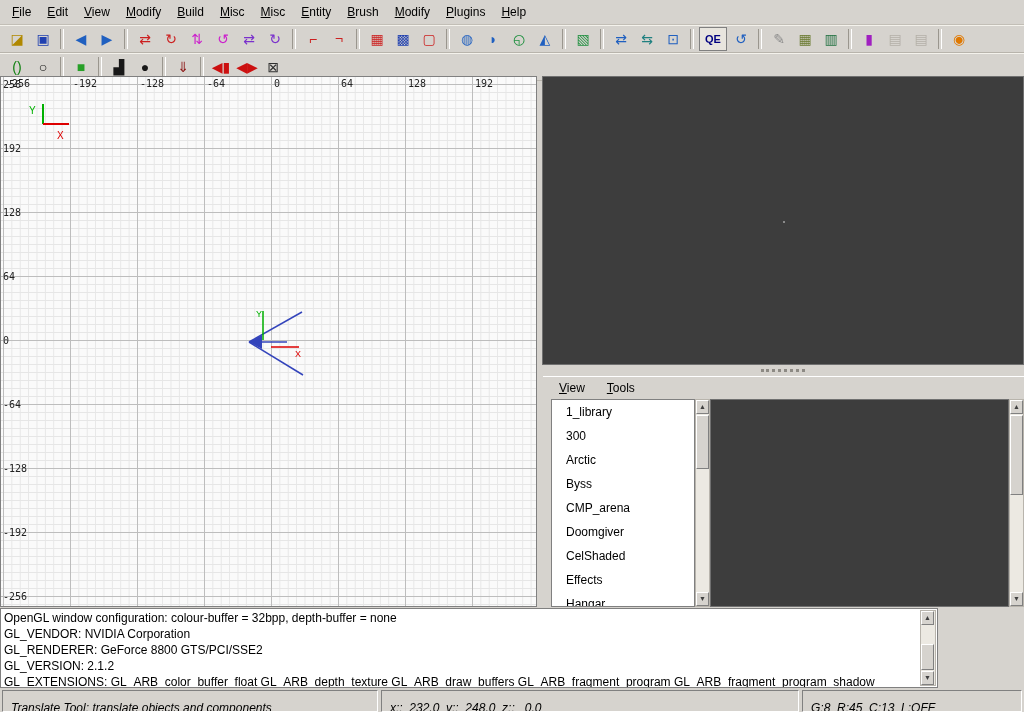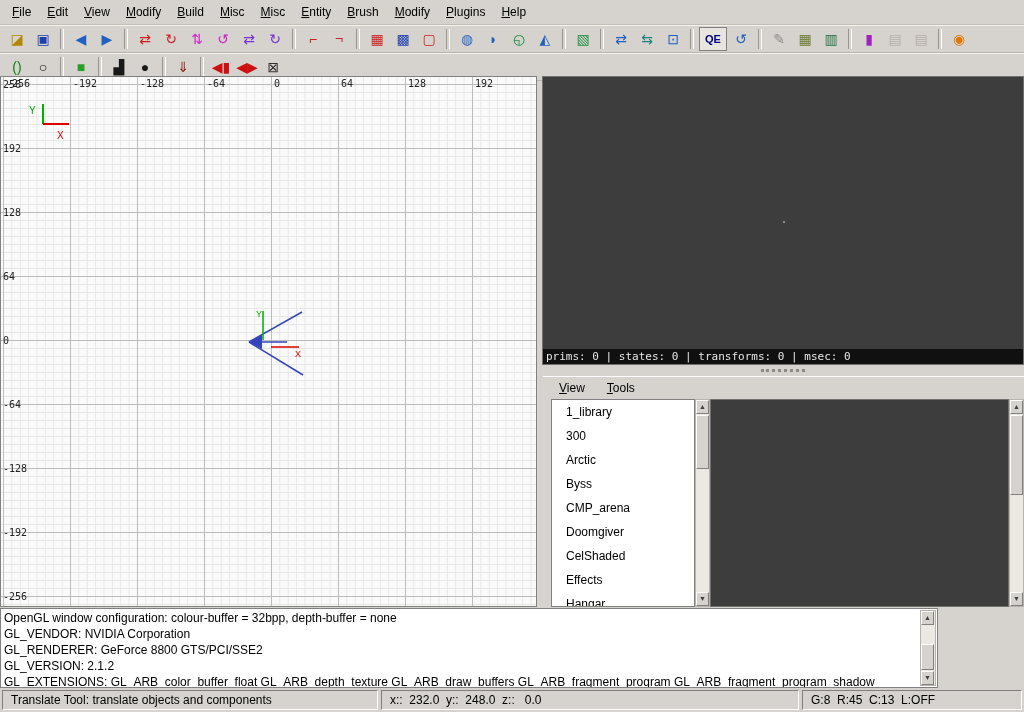--- a/index.html
+++ b/index.html
@@ -64,22 +64,22 @@
   
   .console{position:absolute;left:0;top:608px;width:938px;height:80px;background:#fff;
     border:1px solid #808080;box-sizing:border-box;overflow:hidden;}
   .console-log{position:absolute;left:3px;top:1px;right:18px;bottom:0;overflow:hidden;}
   .console-line{height:16px;line-height:16px;white-space:nowrap;}
   .console .scrollbar{position:absolute;right:1px;top:1px;bottom:1px;width:16px;}
 
   
   .statusbar{position:absolute;left:0;top:688px;width:1024px;height:24px;display:flex;gap:3px;
     padding:2px;box-sizing:border-box;}
-  .sb-panel{border:1px solid;border-color:#808080 #fff #fff #808080;padding:2px 8px;white-space:pre;
-    overflow:hidden;box-sizing:border-box;}
+  .sb-panel{border:1px solid;border-color:#808080 #fff #fff #808080;padding:10px 8px;white-space:pre;
+    overflow:hidden;box-sizing:border-box;font-style:italic;}
   .sb-panel.left{flex:1;} .sb-panel.mid{width:418px;} .sb-panel.right{width:220px;}
 </style>
 </head>
 <body>
 
 <div class="app">
 
   <div class="menubar">
       <span class="menu-item">File</span>
       <span class="menu-item">Edit</span>
@@ -187,21 +187,20 @@
       <span class="ruler-v" style="top: 194px;">64</span>
       <span class="ruler-v" style="top: 258px;">0</span>
       <span class="ruler-v" style="top: 322px;">-64</span>
       <span class="ruler-v" style="top: 386px;">-128</span>
       <span class="ruler-v" style="top: 450px;">-192</span>
       <span class="ruler-v" style="top: 514px;">-256</span>
     </div>
 
   <div class="camera-view">
     <div class="cam-dot"></div>
-    <div class="cam-stats">prims: 0 | states: 0 | transforms: 0 | msec: 0</div>
   </div>
 
   <div class="splitter">
     <div class="splitter-dots"></div>
   </div>
 
   <div class="texture-panel">
     <div class="tex-menubar">
         <span class="menu-item">View</span>
         <span class="menu-item">Tools</span>

